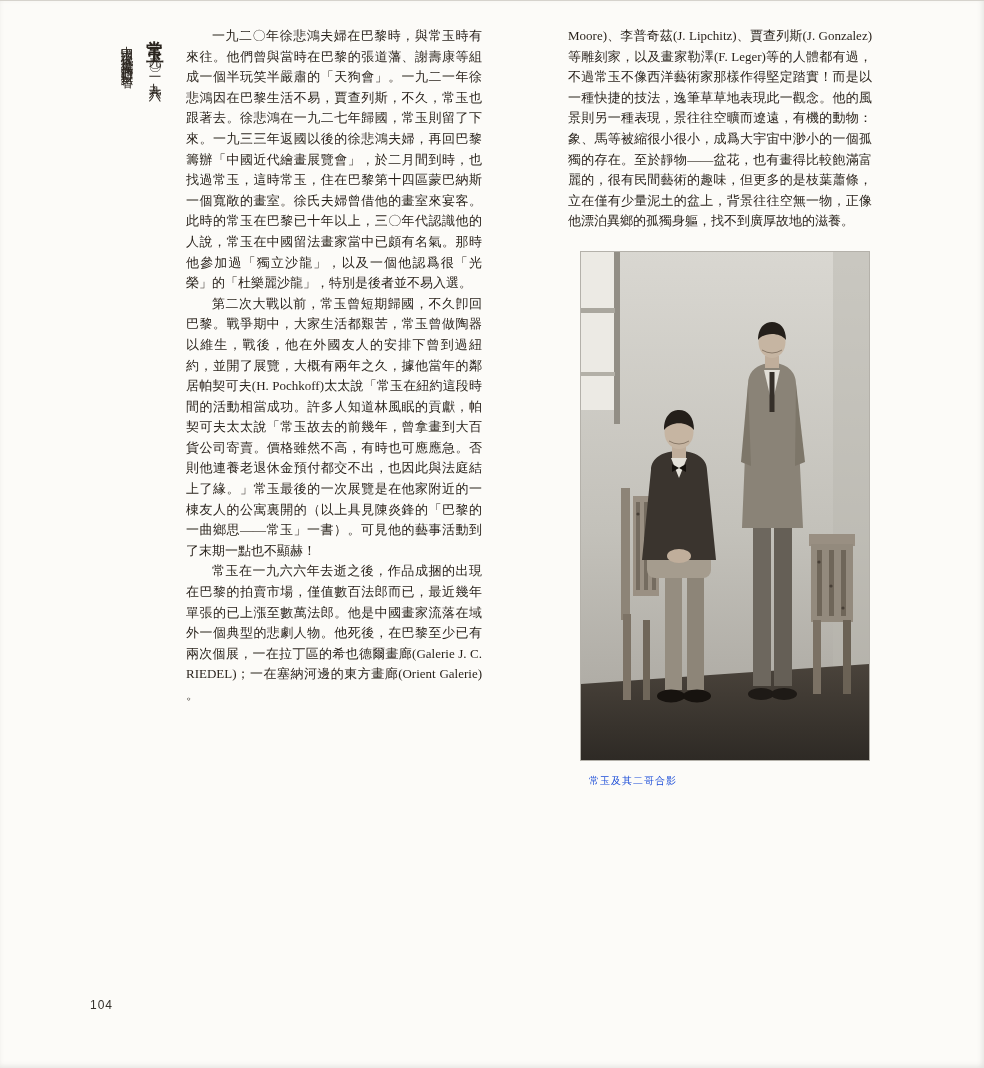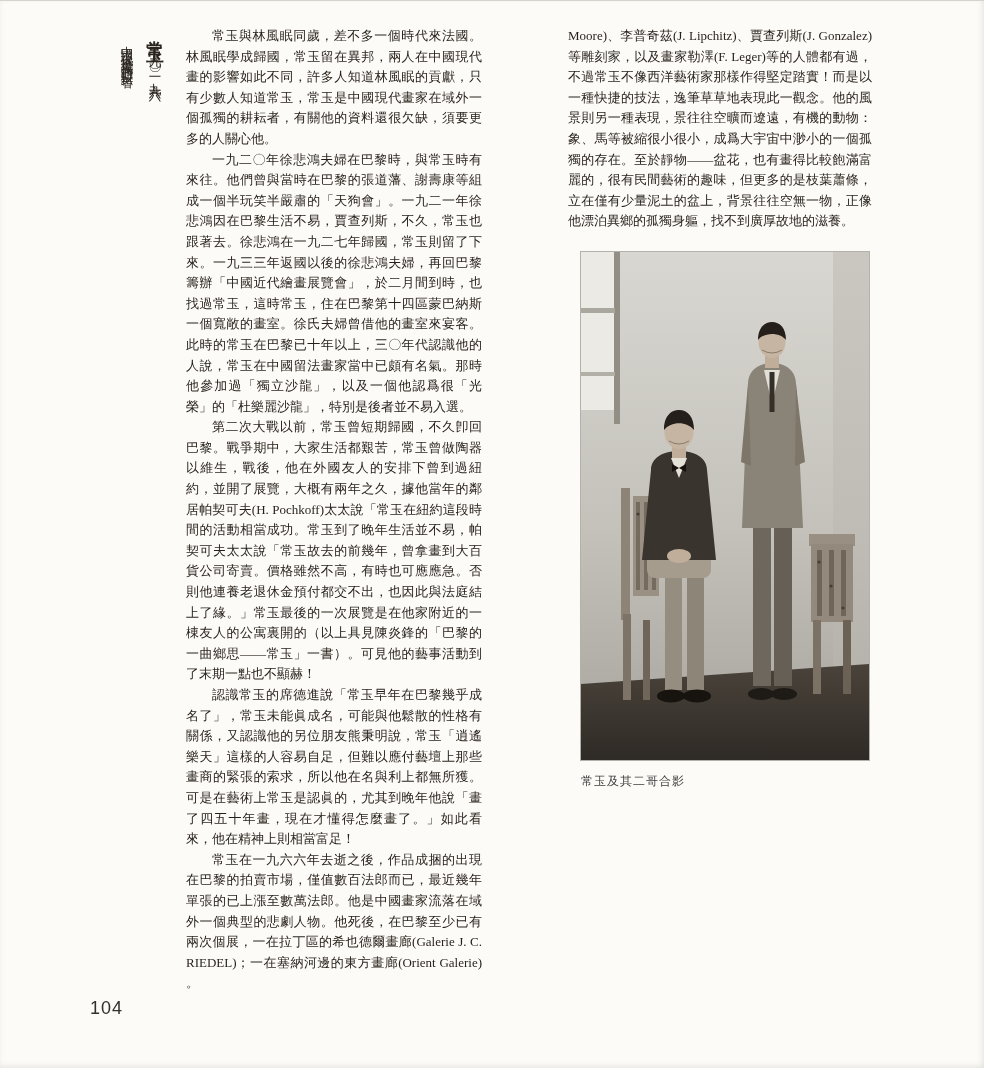--- a/index.html
+++ b/index.html
@@ -44,50 +44,48 @@
   .photo-frame{
     margin:20px 0 0 13px;
     width:288px;height:508px;
     background:#c6c4be;
     box-shadow:0 0 0 1px #b4b1aa;
     overflow:hidden;
   }
   .photo-frame svg{ display:block; }
 
   .photo-caption{
-    margin:11px 0 0 13px;
-    font-size:12px;
+    margin:11px 0 0 21px;
+    font-size:10px;
     letter-spacing:1px;
-    color:#404040;
+    color:#1d4ed8;
   }
 
   .page-number{
     position:absolute;
     left:90px; top:998px;
-    font-size:18px;
+    font-size:12px;
     letter-spacing:1px;
     color:#33302b;
     font-family:"Liberation Sans","DejaVu Sans",sans-serif;
   }
 </style>
 </head>
 <body>
 
 <div class="page">
 
   <div class="vline vline-main">
     <span class="vt-name">常玉</span><span>（一九〇〇～一九六六）</span>
   </div>
   <div class="vline vline-sub">中國現代畫孤獨的耕耘者</div>
 
   <div class="col col-left">
-    <p>常玉與林風眠同歲，差不多一個時代來法國。林風眠學成歸國，常玉留在異邦，兩人在中國現代畫的影響如此不同，許多人知道林風眠的貢獻，只有少數人知道常玉，常玉是中國現代畫家在域外一個孤獨的耕耘者，有關他的資料還很欠缺，須要更多的人關心他。</p>
     <p>一九二〇年徐悲鴻夫婦在巴黎時，與常玉時有來往。他們曾與當時在巴黎的張道藩、謝壽康等組成一個半玩笑半嚴肅的「天狗會」。一九二一年徐悲鴻因在巴黎生活不易，賈查列斯，不久，常玉也跟著去。徐悲鴻在一九二七年歸國，常玉則留了下來。一九三三年返國以後的徐悲鴻夫婦，再回巴黎籌辦「中國近代繪畫展覽會」，於二月間到時，也找過常玉，這時常玉，住在巴黎第十四區蒙巴納斯一個寬敞的畫室。徐氏夫婦曾借他的畫室來宴客。此時的常玉在巴黎已十年以上，三〇年代認識他的人說，常玉在中國留法畫家當中已頗有名氣。那時他參加過「獨立沙龍」，以及一個他認爲很「光榮」的「杜樂麗沙龍」，特別是後者並不易入選。</p>
-    <p>第二次大戰以前，常玉曾短期歸國，不久卽回巴黎。戰爭期中，大家生活都艱苦，常玉曾做陶器以維生，戰後，他在外國友人的安排下曾到過紐約，並開了展覽，大概有兩年之久，據他當年的鄰居帕契可夫(H. Pochkoff)太太說「常玉在紐約這段時間的活動相當成功。常玉到了晚年生活並不易，帕契可夫太太說「常玉故去的前幾年，曾拿畫到大百貨公司寄賣。價格雖然不高，有時也可應應急。否則他連養老退休金預付都交不出，也因此與法庭結上了緣。」常玉最後的一次展覽是在他家附近的一棟友人的公寓裏開的（以上具見陳炎鋒的「巴黎的一曲鄉思——常玉」一書）。可見他的藝事活動到了末期一點也不顯赫！</p>
-    <p>認識常玉的席德進說「常玉早年在巴黎幾乎成名了」，常玉未能眞成名，可能與他鬆散的性格有關係，又認識他的另位朋友熊秉明說，常玉「逍遙樂天」這樣的人容易自足，但難以應付藝壇上那些畫商的緊張的索求，所以他在名與利上都無所獲。可是在藝術上常玉是認眞的，尤其到晚年他說「畫了四五十年畫，現在才懂得怎麼畫了。」如此看來，他在精神上則相當富足！</p>
+    <p>第二次大戰以前，常玉曾短期歸國，不久卽回巴黎。戰爭期中，大家生活都艱苦，常玉曾做陶器以維生，戰後，他在外國友人的安排下曾到過紐約，並開了展覽，大概有兩年之久，據他當年的鄰居帕契可夫(H. Pochkoff)太太說「常玉在紐約這段時間的活動相當成功。許多人知道林風眠的貢獻，帕契可夫太太說「常玉故去的前幾年，曾拿畫到大百貨公司寄賣。價格雖然不高，有時也可應應急。否則他連養老退休金預付都交不出，也因此與法庭結上了緣。」常玉最後的一次展覽是在他家附近的一棟友人的公寓裏開的（以上具見陳炎鋒的「巴黎的一曲鄉思——常玉」一書）。可見他的藝事活動到了末期一點也不顯赫！</p>
     <p>常玉在一九六六年去逝之後，作品成捆的出現在巴黎的拍賣市場，僅值數百法郎而已，最近幾年單張的已上漲至數萬法郎。他是中國畫家流落在域外一個典型的悲劇人物。他死後，在巴黎至少已有兩次個展，一在拉丁區的希也德爾畫廊(Galerie J. C. RIEDEL)；一在塞納河邊的東方畫廊(Orient Galerie) 。</p>
 
   </div>
 
   <div class="col col-right">
     <p class="no-indent">Moore)、李普奇茲(J. Lipchitz)、賈查列斯(J. Gonzalez)等雕刻家，以及畫家勒澤(F. Leger)等的人體都有過，不過常玉不像西洋藝術家那樣作得堅定踏實！而是以一種快捷的技法，逸筆草草地表現此一觀念。他的風景則另一種表現，景往往空曠而遼遠，有機的動物：象、馬等被縮很小很小，成爲大宇宙中渺小的一個孤獨的存在。至於靜物——盆花，也有畫得比較飽滿富麗的，很有民間藝術的趣味，但更多的是枝葉蕭條，立在僅有少量泥土的盆上，背景往往空無一物，正像他漂泊異鄉的孤獨身軀，找不到廣厚故地的滋養。</p>
 
     <div class="photo-frame">
       <svg width="288" height="508" viewBox="0 0 288 508" aria-hidden="true">
         <defs>

